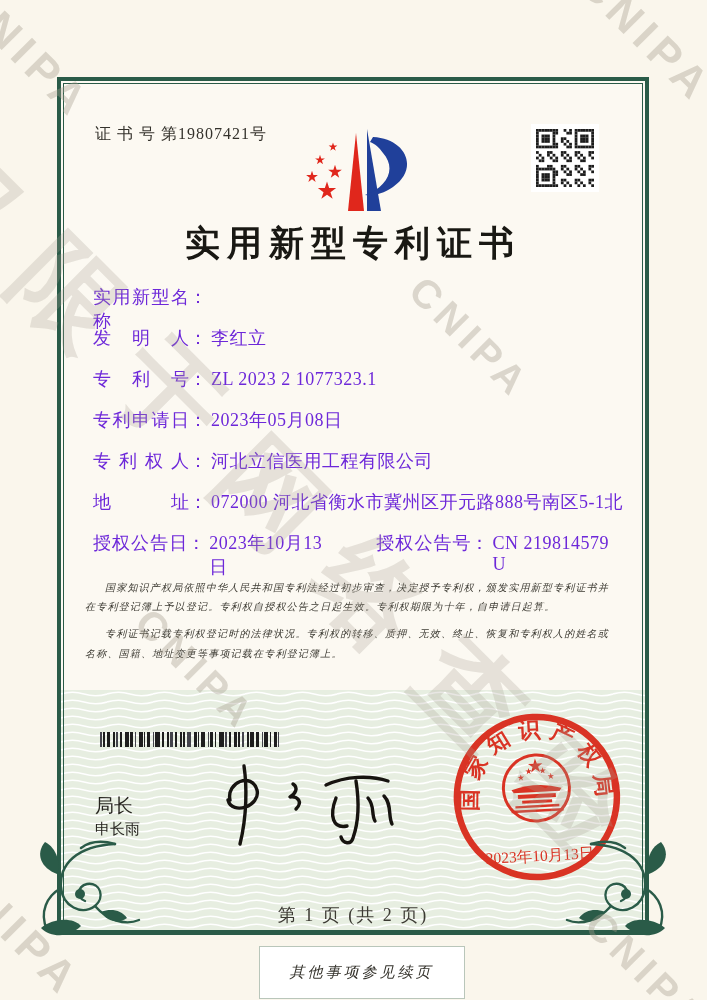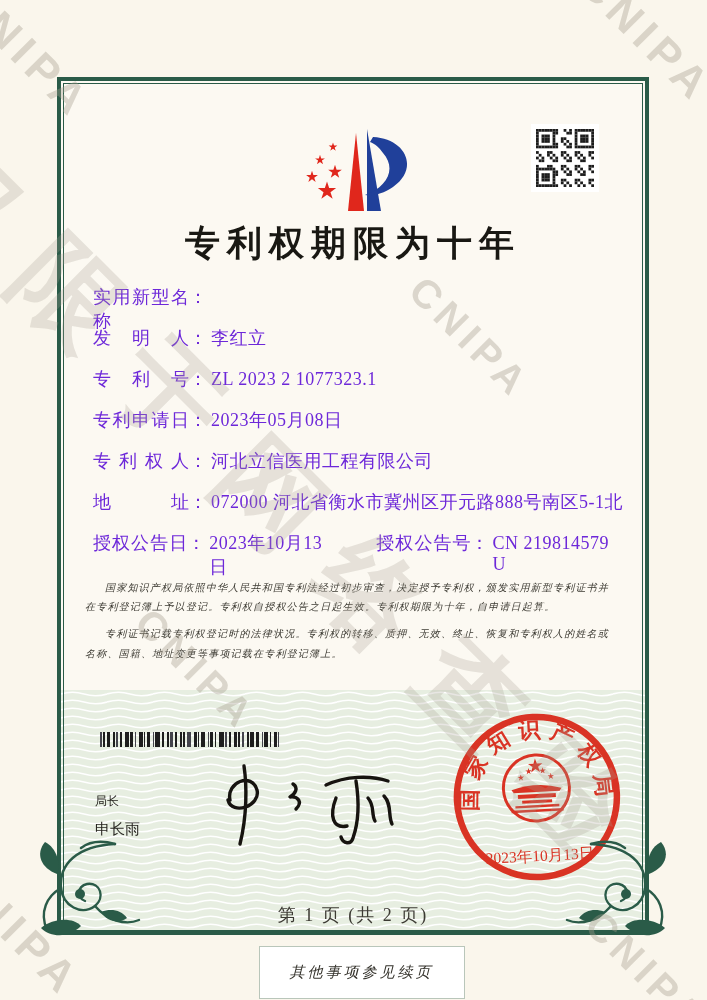--- a/index.html
+++ b/index.html
@@ -37,21 +37,21 @@
   .flabel{display:inline-block;width:96px;text-align:justify;text-align-last:justify;}
   .fcolon{margin:0 4px 0 0;}
   .fvalue{letter-spacing:0.5px;}
   
   .legal{position:absolute;left:24px;right:26px;top:497px;z-index:3;}
   .legal p{margin:0 0 8px 0;font-size:10px;line-height:1.92;letter-spacing:1.2px;
     text-indent:2em;color:#3d3b33;font-style:italic;}
   
   .barcode{position:absolute;left:39px;top:651px;z-index:3;}
   .sig-title{position:absolute;left:34px;top:712px;z-index:3;
-    font-family:"Liberation Sans","DejaVu Sans",sans-serif;font-size:12px;color:#26241f;}
+    font-family:"Liberation Sans","DejaVu Sans",sans-serif;font-size:19px;color:#26241f;}
   .sig-name{position:absolute;left:34px;top:739px;z-index:3;
     font-family:"Liberation Sans","DejaVu Sans",sans-serif;font-size:15px;color:#26241f;}
   .sig-hand{position:absolute;left:139px;top:677px;z-index:3;}
   .seal{position:absolute;left:387px;top:627px;z-index:4;transform:rotate(-3deg);opacity:0.95;}
   .page-indicator{position:absolute;left:0;right:0;top:822px;text-align:center;z-index:3;
     font-size:18px;letter-spacing:2px;color:#3c3a33;}
   .orn{position:absolute;bottom:-16px;z-index:5;}
   .orn.left{left:-30px;}
   .orn.right{right:-30px;transform:scaleX(-1);}
   
@@ -87,20 +87,21 @@
       <defs>
         <pattern id="wav" width="46" height="8" patternUnits="userSpaceOnUse">
           <rect width="46" height="8" fill="#e7eee1"></rect>
           <path d="M0 4 Q 11.5 0.5 23 4 T 46 4" fill="none" stroke="#ffffff" stroke-width="1.7"></path>
         </pattern>
       </defs>
       <rect width="100%" height="100%" fill="url(#wav)"></rect>
     </svg>
   </div>
 
+  <div class="cert-no">证 书 号 第19807421号</div>
 
   <div class="logo">
     <svg width="122" height="96" viewBox="0 0 122 96">
       <g fill="#e0271c">
         <use href="#star" x="-1.05" y="-1.05" width="2.1" height="2.1" transform="translate(40,30) scale(4.6)"></use>
         <use href="#star" x="-1.05" y="-1.05" width="2.1" height="2.1" transform="translate(27,43) scale(5.2)"></use>
         <use href="#star" x="-1.05" y="-1.05" width="2.1" height="2.1" transform="translate(42,55) scale(7.2)"></use>
         <use href="#star" x="-1.05" y="-1.05" width="2.1" height="2.1" transform="translate(19,60) scale(6.2)"></use>
         <use href="#star" x="-1.05" y="-1.05" width="2.1" height="2.1" transform="translate(34,74) scale(9.6)"></use>
         <polygon points="63,16 71,94 55,94"></polygon>
@@ -301,21 +302,21 @@
         <rect x="6" y="20" width="1" height="1" fill="#1c1c1c"></rect>
         <rect x="7" y="20" width="1" height="1" fill="#1c1c1c"></rect>
         <rect x="10" y="20" width="1" height="1" fill="#1c1c1c"></rect>
         <rect x="12" y="20" width="1" height="1" fill="#1c1c1c"></rect>
         <rect x="15" y="20" width="1" height="1" fill="#1c1c1c"></rect>
         <rect x="17" y="20" width="1" height="1" fill="#1c1c1c"></rect>
         <rect x="20" y="20" width="1" height="1" fill="#1c1c1c"></rect>
       </svg>
   </div>
 
-  <div class="title">专利权期限为十年</div>
+  <div class="title">实用新型专利证书</div>
 
   <div class="fields">
       <div class="frow">
         <span class="fpair">
           <span class="flabel">实用新型名称</span>
           <span class="fcolon">：</span>
         </span>
       </div>
       <div class="frow">
         <span class="fpair">

